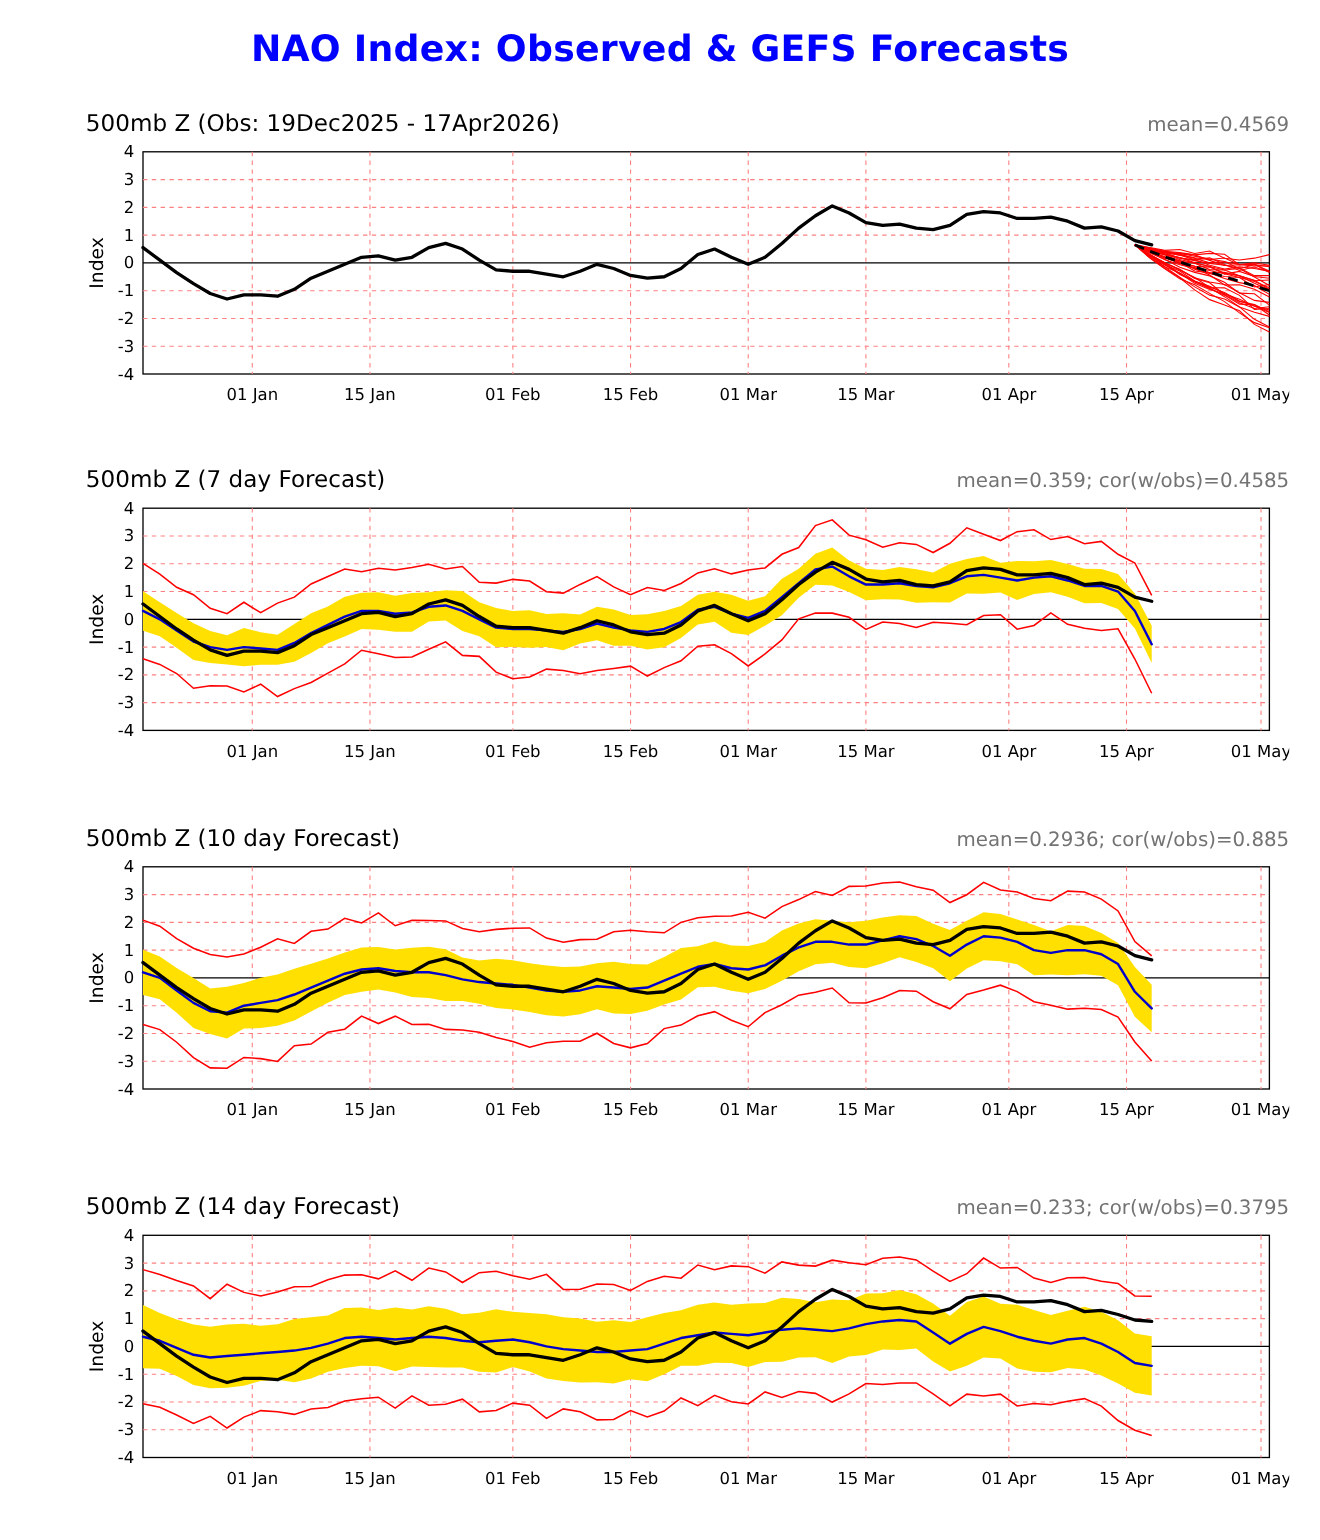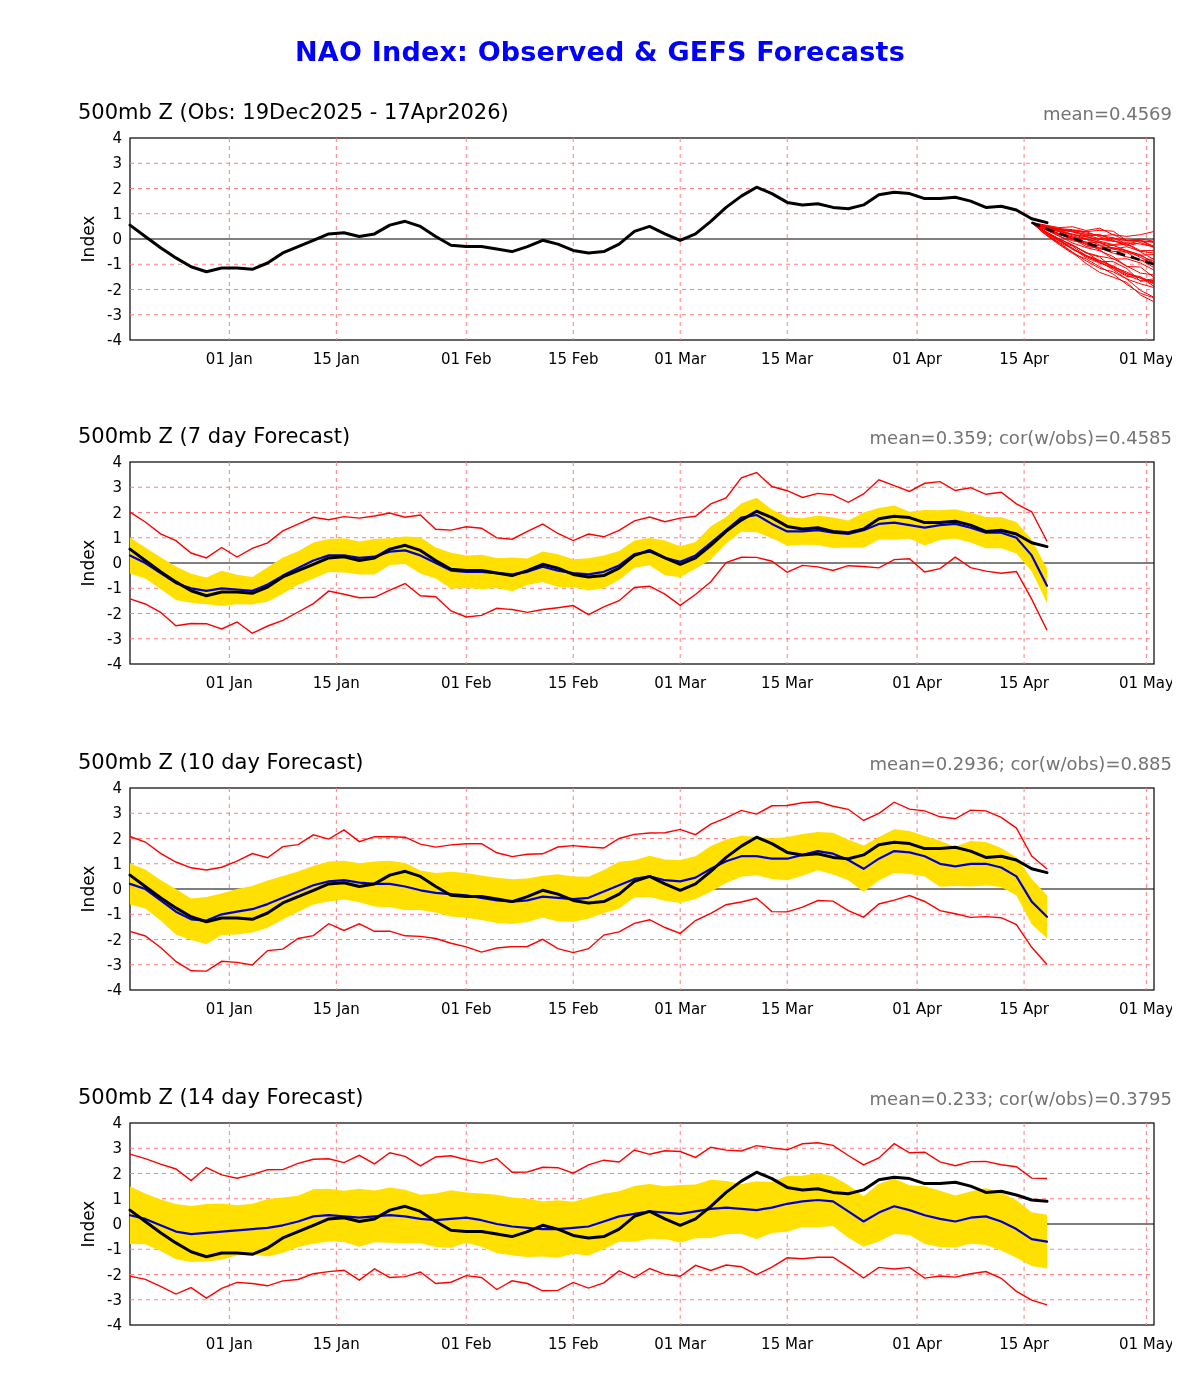--- a/index.html
+++ b/index.html
@@ -3,22 +3,22 @@
 <meta charset="utf-8">
 <style>
   html,body{margin:0;padding:0;}
   body{
     width:1200px;height:1400px;background:#ffffff;
     font-family:"DejaVu Sans", sans-serif;
     overflow:hidden;
   }
   .page{position:relative;width:1200px;height:1400px;}
   .main-title{
-    position:absolute;top:36px;left:0;width:1200px;text-align:center;
-    color:#0000ff;font-size:27px;font-weight:bold;letter-spacing:0.2px;
+    position:absolute;top:24px;left:0;width:1200px;text-align:center;
+    color:#0000ff;font-size:33px;font-weight:bold;letter-spacing:0.2px;
   }
   .panel{position:absolute;left:0;width:1200px;}
   .panel-header{position:relative;height:30px;}
   .panel-title{
     position:absolute;left:78px;top:0;font-size:21px;color:#000;
   }
   .panel-stat{
     position:absolute;right:28px;top:3px;font-size:18px;color:#737373;
   }
   .plot-wrap{position:relative;margin-left:78px;width:1094px;}

